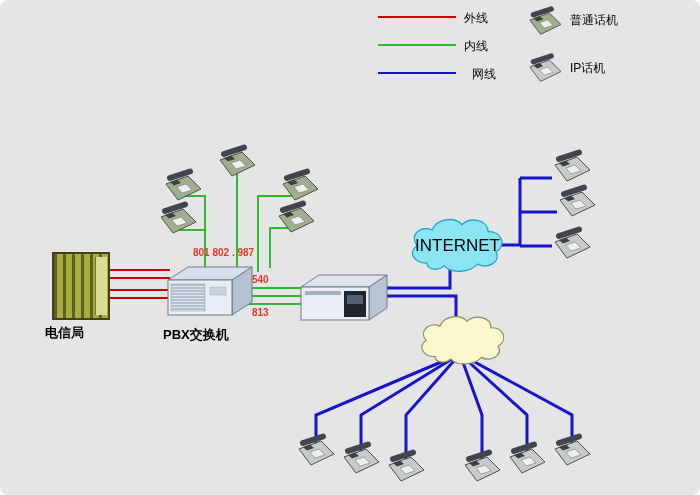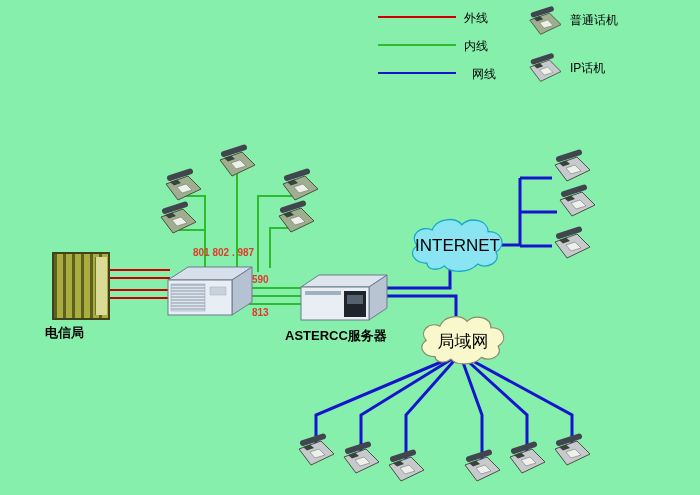--- a/index.html
+++ b/index.html
@@ -1,18 +1,18 @@
 <!DOCTYPE html>
 <html><head>
 <meta charset="utf-8">
 <style>
   * { box-sizing: border-box; }
   body { margin:0; background:#fff; }
-  .canvas { position:relative; width:700px; height:495px; background:#86efac;
-            font-family:"Liberation Sans","DejaVu Sans",sans-serif; overflow:hidden; }
+  .canvas { position:relative; width:700px; height:495px; background:#e5e5e5;
+            font-family:"Liberation Sans","DejaVu Sans",sans-serif; overflow:hidden;border-radius:8px; }
   .wires { position:absolute; left:0; top:0; }
   .legend-line-svg { position:absolute; width:78px; height:4px; overflow:visible; }
   .legend-text { position:absolute; font-size:12px; color:#000; white-space:nowrap; }
   .node-label { position:absolute; font-weight:bold; font-size:13px; color:#000; text-align:left; white-space:nowrap; }
   .cloud-label { position:absolute; font-size:17px; color:#000; text-align:center; white-space:nowrap; }
   .ext-label { position:absolute; font-size:10px; color:#e03a2a; white-space:pre; font-weight:bold; }
   .phone { position:absolute; width:40px; height:36px; overflow:visible; }
   .phone-analog { color:#9fae8e; }
   .phone-ip { color:#c6cacd; }
   .legend-phone { position:absolute; width:36px; height:32px; }
@@ -107,43 +107,42 @@
         <rect width="4" height="3" fill="#dde4ec"></rect>
         <line x1="0" y1="1" x2="4" y2="1" stroke="#8d9cae" stroke-width="1"></line>
       </pattern>
     </defs>
     <polygon points="6,20 26,7 90,7 70,20" fill="#d7e0ea" stroke="#6b7b8d"></polygon>
     <polygon points="70,20 90,7 90,42 70,55" fill="#b4c2d2" stroke="#6b7b8d"></polygon>
     <rect x="6" y="20" width="64" height="35" fill="#e9eef4" stroke="#6b7b8d"></rect>
     <rect x="9" y="24" width="34" height="27" fill="url(#grille)" stroke="#8d9cae" stroke-width="0.5"></rect>
     <rect x="48" y="27" width="16" height="8" fill="#c7d2dd" stroke="#9aabbd" stroke-width="0.5"></rect>
   </svg>
+  <div class="node-label" style="left:163px; top:326px; width:92px;">PBX交换机</div>
 
   <svg class="node-svg" style="left:296px; top:270px;" width="96" height="56" viewBox="0 0 96 56">
     <polygon points="5,17 23,5 91,5 73,17" fill="#dde4ec" stroke="#6b7b8d"></polygon>
     <polygon points="73,17 91,5 91,38 73,50" fill="#b8c4d2" stroke="#6b7b8d"></polygon>
     <rect x="5" y="17" width="68" height="33" fill="#e9eef4" stroke="#6b7b8d"></rect>
     <rect x="9" y="21" width="36" height="4" fill="#9fb0bf"></rect>
     <rect x="48" y="21" width="22" height="26" fill="#1e242b"></rect>
     <rect x="51" y="25" width="16" height="9" fill="#55616e"></rect>
   </svg>
-  <div class="node-label" style="left:285px; top:327px; width:124px;">ASTERCC服务器</div>
 
   <svg class="node-svg" style="left:405px; top:213px;" width="105" height="62" viewBox="0 0 120 70">
     <path d="M25,57 C10,57 3,44 14,37 C4,25 18,13 31,19 C36,6 57,3 65,13 C75,3 95,8 95,21 C110,20 117,36 104,44 C110,56 94,64 83,58 C74,68 52,69 45,60 C38,66 26,65 25,57 Z" stroke="#18a8c8" stroke-width="1.5" fill="#8ae4f2"></path>
   </svg>
   <div class="cloud-label" style="left:405px; top:236px; width:105px;">INTERNET</div>
 
   <svg class="node-svg" style="left:412px; top:311px;" width="102" height="56" viewBox="0 0 120 70">
     <path d="M25,57 C10,57 3,44 14,37 C4,25 18,13 31,19 C36,6 57,3 65,13 C75,3 95,8 95,21 C110,20 117,36 104,44 C110,56 94,64 83,58 C74,68 52,69 45,60 C38,66 26,65 25,57 Z" stroke="#8a8a6a" stroke-width="1.5" fill="#f8f8cc"></path>
   </svg>
-  <div class="cloud-label" style="left:412px; top:330px; width:102px;">局域网</div>
 
   <div class="ext-label" style="left:193px; top:247px;">801 802 . 987</div>
-  <div class="ext-label" style="left:252px; top:274px;">590</div>
+  <div class="ext-label" style="left:252px; top:274px;">540</div>
   <div class="ext-label" style="left:252px; top:307px;">813</div>
 
   <svg class="phone phone-analog" style="left:163px; top:167px;" viewBox="0 0 40 36">
       <use href="#phone-sym"></use>
     </svg>
   <svg class="phone phone-analog" style="left:217px; top:143px;" viewBox="0 0 40 36">
       <use href="#phone-sym"></use>
     </svg>
   <svg class="phone phone-analog" style="left:158px; top:200px;" viewBox="0 0 40 36">
       <use href="#phone-sym"></use>

